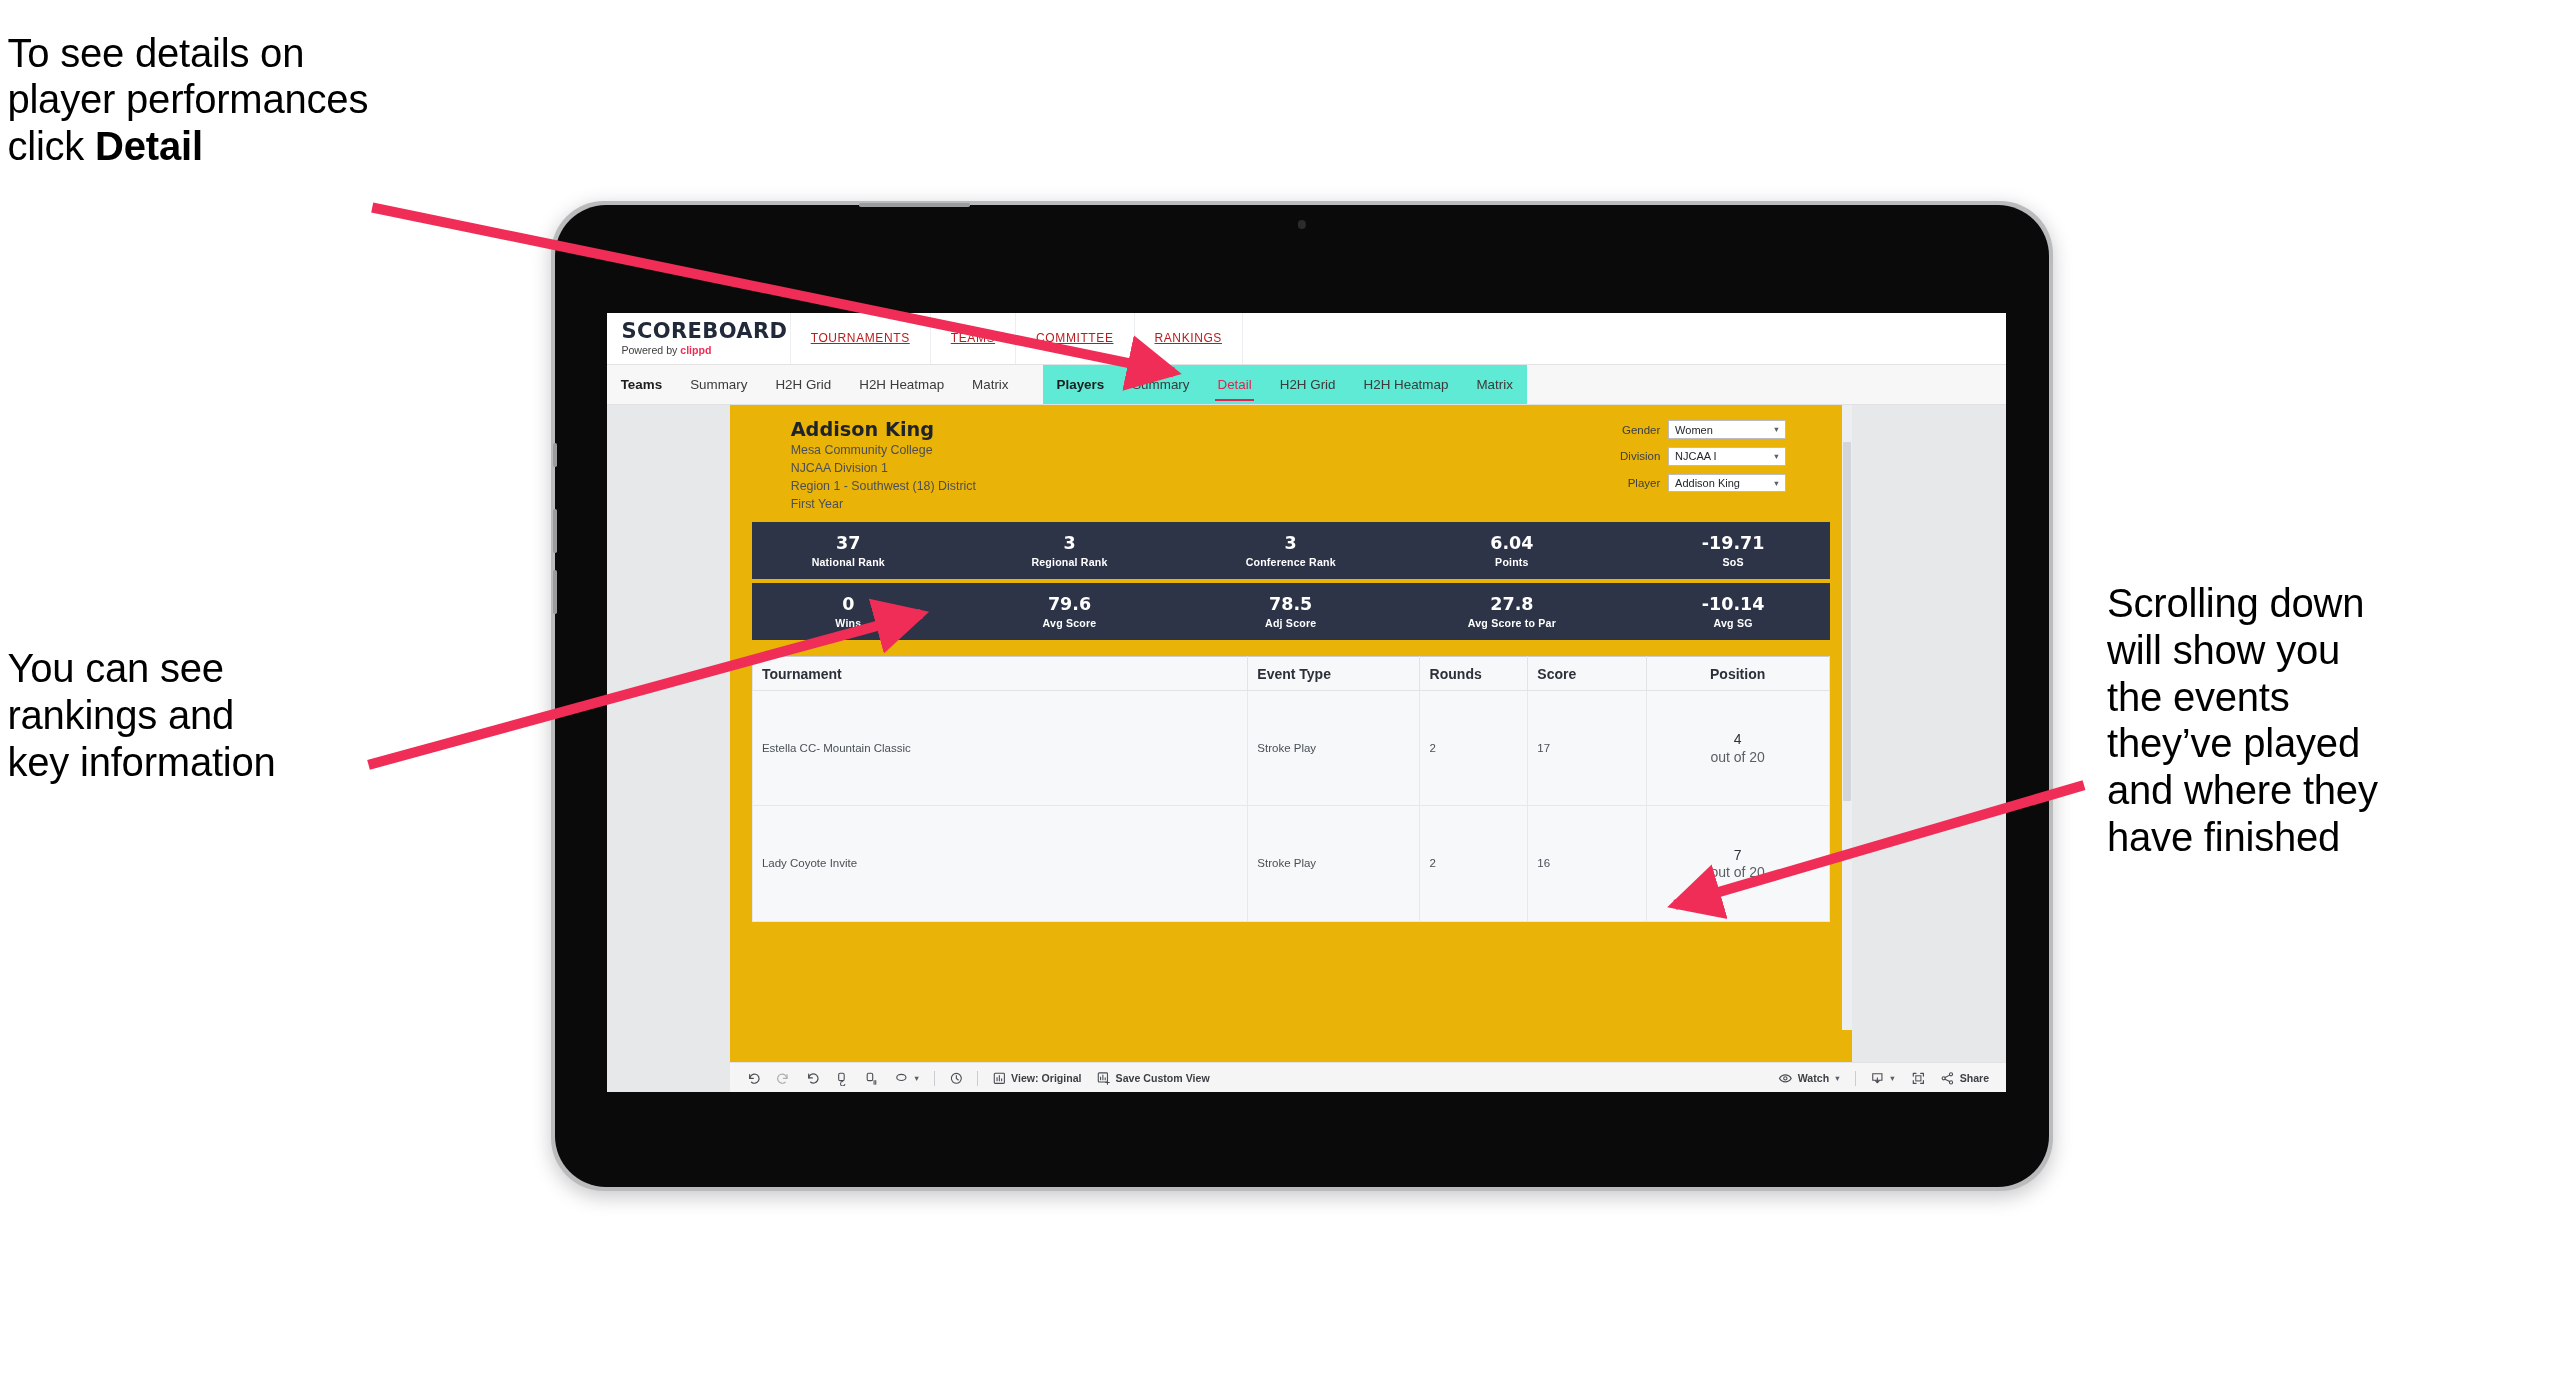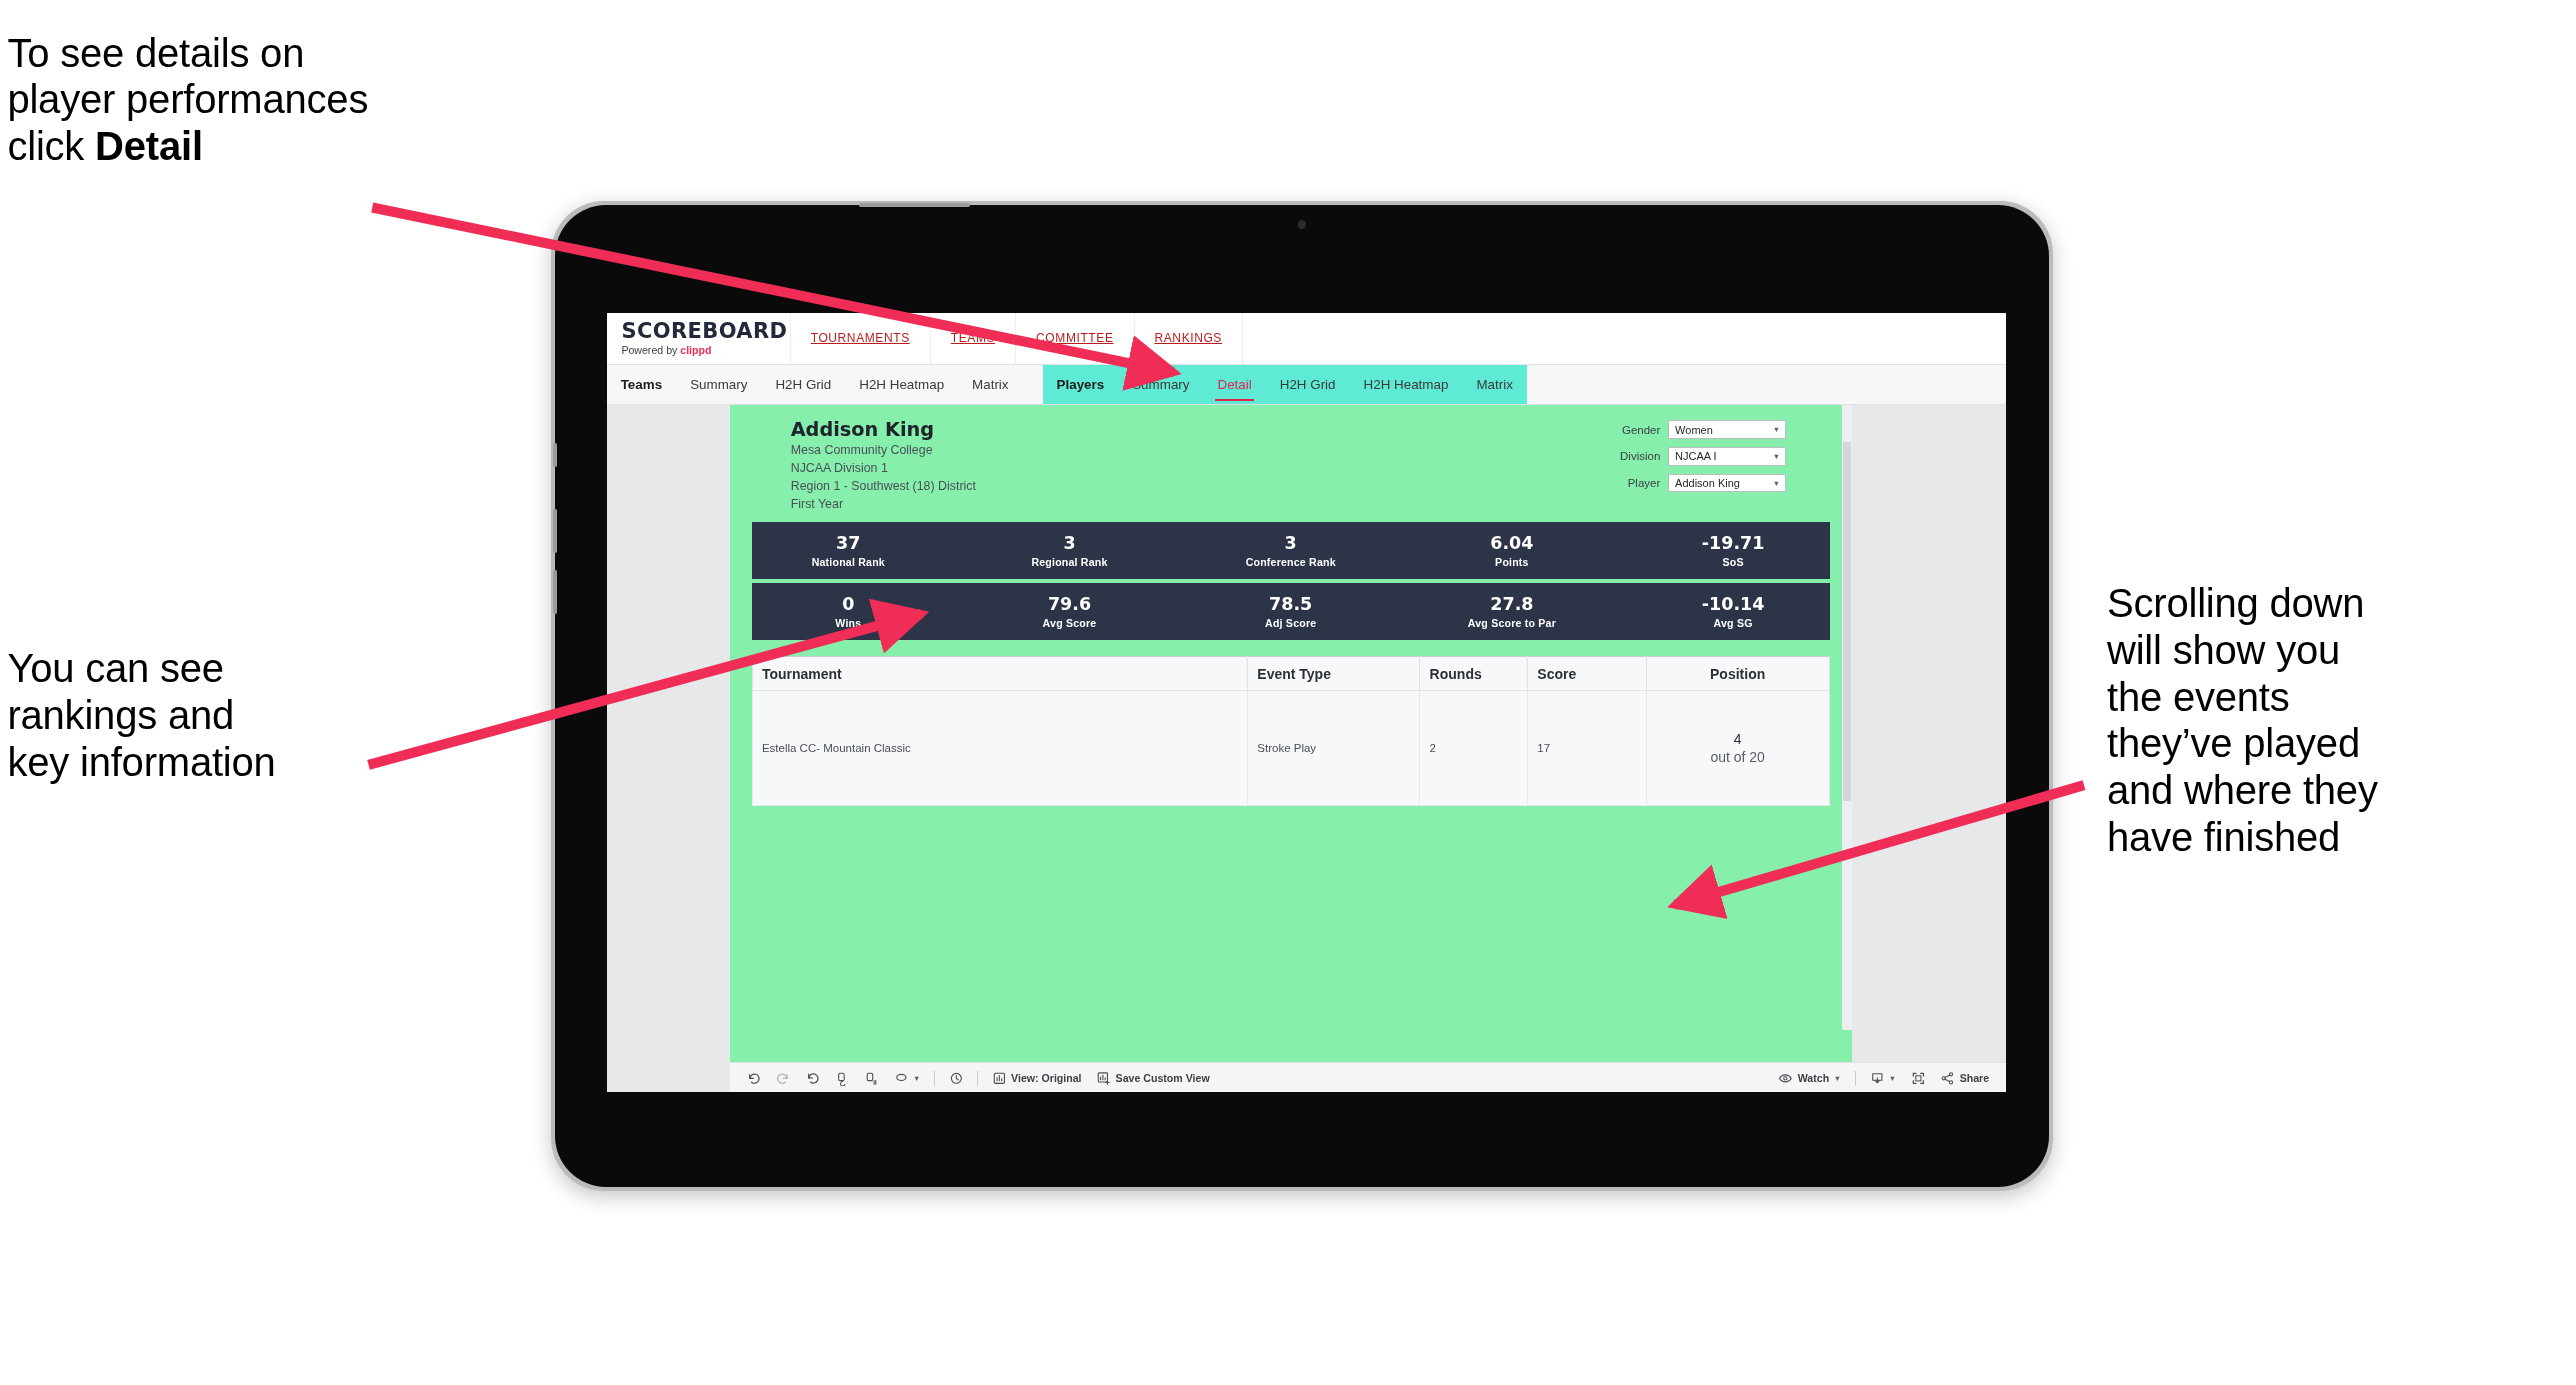--- a/index.html
+++ b/index.html
@@ -106,21 +106,21 @@
   .tab.active{color:#e0264f;}
   .tab.active::after{
     content:"";position:absolute;left:12px;right:12px;bottom:2.8px;height:2.3px;background:#e0264f;
   }
   .tabsep{width:20px;}
 
   
   #dashwrap{position:relative;height:calc(779px - 51px - 39px);}
   #viz{
     position:absolute;left:123px;top:0;width:1122px;bottom:32px;
-    background:#86efac;overflow:hidden;
+    background:#eab308;overflow:hidden;
   }
   #viz-pad{padding:13px 22px 0 22px;}
 
   #player-header{display:flex;justify-content:space-between;align-items:flex-start;}
   #player-meta{padding-left:39px;}
   #player-name{font-family:"DejaVu Sans",sans-serif;font-size:19.3px;font-weight:700;color:#1f232b;line-height:1.25;}
   .player-line{font-size:12.4px;color:#4a4f57;line-height:1.45;}
 
   #filters{display:flex;flex-direction:column;gap:8.3px;padding-right:44px;padding-top:2.8px;}
   .filter-row{display:flex;align-items:center;gap:7.4px;}
@@ -347,20 +347,30 @@
                 <tr>
                   <td>Estella CC- Mountain Classic</td>
                   <td>Stroke Play</td>
                   <td>2</td>
                   <td>17</td>
                   <td class="ctr">
                     <div class="pos-big">4</div>
                     <div class="pos-small">out of 20</div>
                   </td>
                 </tr>
+                <tr>
+                  <td>Lady Coyote Invite</td>
+                  <td>Stroke Play</td>
+                  <td>2</td>
+                  <td>16</td>
+                  <td class="ctr">
+                    <div class="pos-big">7</div>
+                    <div class="pos-small">out of 20</div>
+                  </td>
+                </tr>
               </tbody>
             </table>
 
           </div>
 
           <div id="viz-scroll">
             <div id="viz-thumb"></div>
           </div>
         </div>
 

